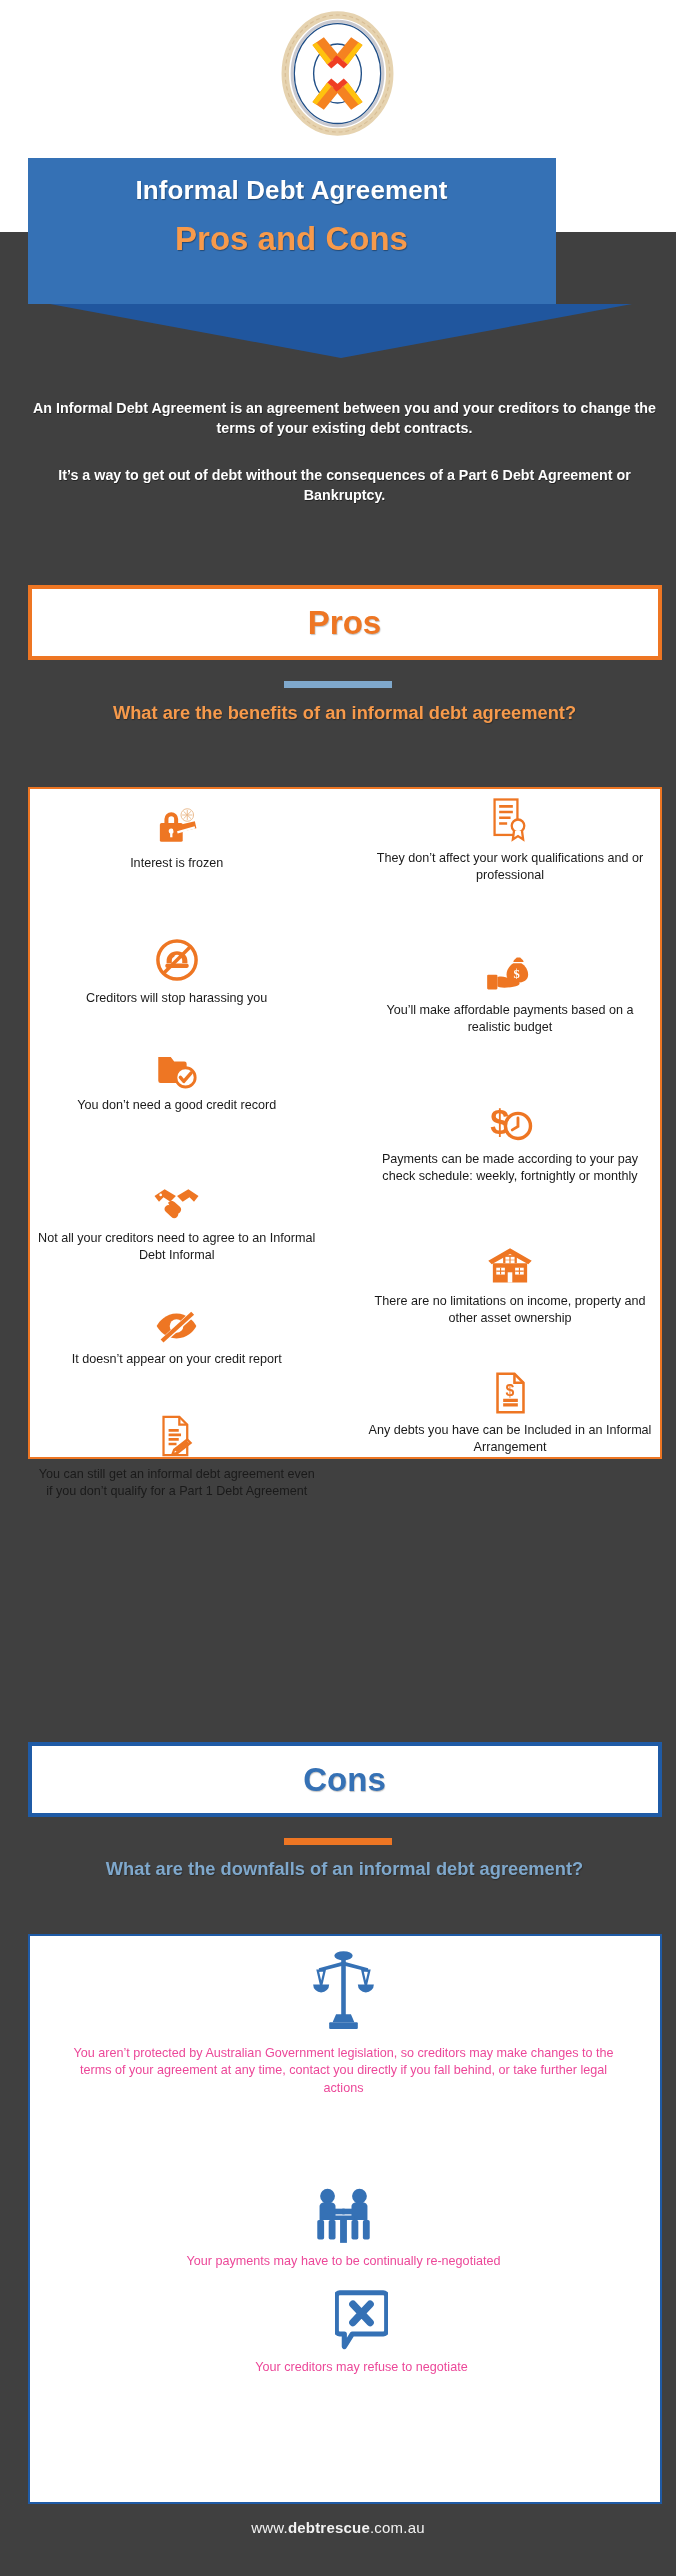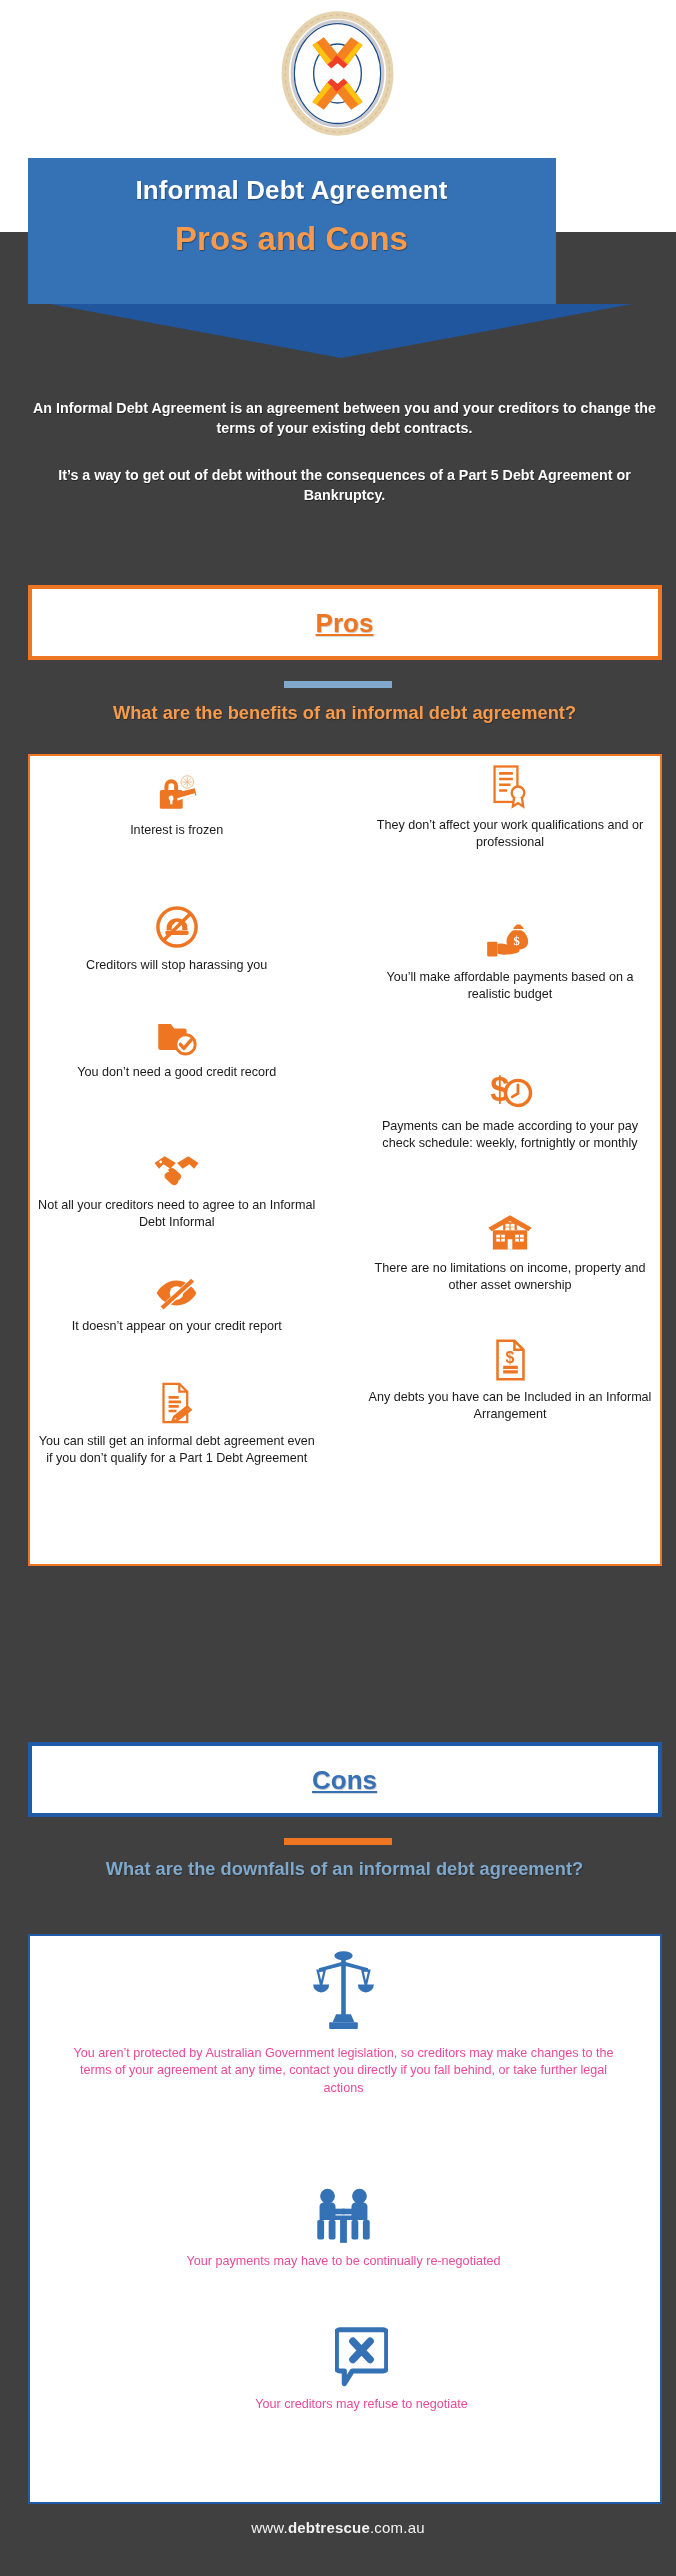--- a/index.html
+++ b/index.html
@@ -78,23 +78,22 @@
   
   .section-box {
     position: absolute; left: 27.5px;
     width: 634px; height: 75px;
     background: #ffffff;
     display: flex; align-items: center; justify-content: center;
   }
   .section-box.pros  { top: 585px; border: 4.6px solid #ee7623; }
   .section-box.cons  { top: 1742px; border: 4px solid #1f5ba6; }
   .section-label {
-    font-size: 26px; font-weight: bold; line-height: 1;
+    font-size: 33px; font-weight: bold; line-height: 1;
     text-shadow: 0.6px 0.6px 1.1px rgba(0,0,0,.25);
-    text-decoration: underline;
   }
   .section-label.pros { color: #ee7623; }
   .section-label.cons { color: #3571b5; }
 
   
   .divider {
     position: absolute; left: 284px;
     width: 108px; height: 6.9px;
   }
   .divider.pros { top: 681px; background: #7fa8cc; }
@@ -109,21 +108,21 @@
   }
   .question.pros { top: 700px; color: #f79a4b; }
   .question.cons { top: 1856px; color: #7fa8cc; }
 
   
   .panel {
     position: absolute; left: 27.5px;
     width: 634px;
     background: #ffffff;
   }
-  .panel.pros { top: 754px; height: 812px; border: 2.9px solid #ee7623; }
+  .panel.pros { top: 787px; height: 672px; border: 2.9px solid #ee7623; }
   .panel.cons { top: 1934px; height: 570px; border: 2.9px solid #1f5ba6; }
 
   
   .pros-grid {
     position: relative;
     width: 100%; height: 100%;
   }
   .pro-item {
     position: absolute;
     width: 283px;
@@ -192,21 +191,21 @@
   </div>
 
   <div class="banner">
     <div class="banner-title">Informal Debt Agreement</div>
     <div class="banner-sub">Pros and Cons</div>
   </div>
   <div class="banner-arrow"></div>
 
   <div class="intro">
     <p>An Informal Debt Agreement is an agreement between you and your creditors to change the terms of your existing debt contracts.</p>
-    <p>It’s a way to get out of debt without the consequences of a Part 5 Debt Agreement or Bankruptcy.</p>
+    <p>It’s a way to get out of debt without the consequences of a Part 6 Debt Agreement or Bankruptcy.</p>
   </div>
 
   <div class="section-box pros">
     <div class="section-label pros">Pros</div>
   </div>
   <div class="divider pros"></div>
   <div class="question pros">What are the benefits of an informal debt agreement?</div>
 
   <div class="panel pros">
     <div class="pros-grid">
@@ -431,21 +430,21 @@
           <rect x="54" y="56" width="12" height="42"></rect>
           <rect x="40" y="50" width="40" height="8" rx="2"></rect>
           <path d="M44 38h18v10H44z"></path>
           <path d="M58 38h18v10H58z"></path>
         </g>
           </svg>
       </div>
       <div class="txt">Your payments may have to be continually re-negotiated</div>
     </div>
 
-    <div class="con-item" style="top:388px;padding-left:36px;">
+    <div class="con-item" style="top:351px;padding-left:36px;">
       <div class="ico">
         <svg width="53" height="63" viewBox="0 0 92 110">
             <g fill="none" stroke="#3571b5" stroke-width="9" stroke-linejoin="round">
           <path d="M8 10h76a6 6 0 0 1 6 6v60a6 6 0 0 1-6 6H30l-14 22V82H8a6 6 0 0 1-6-6V16a6 6 0 0 1 6-6z"></path>
           <path d="M31 30 L61 62 M61 30 L31 62" stroke-width="13" stroke-linecap="round"></path>
         </g>
           </svg>
       </div>
       <div class="txt">Your creditors may refuse to negotiate</div>
     </div>

